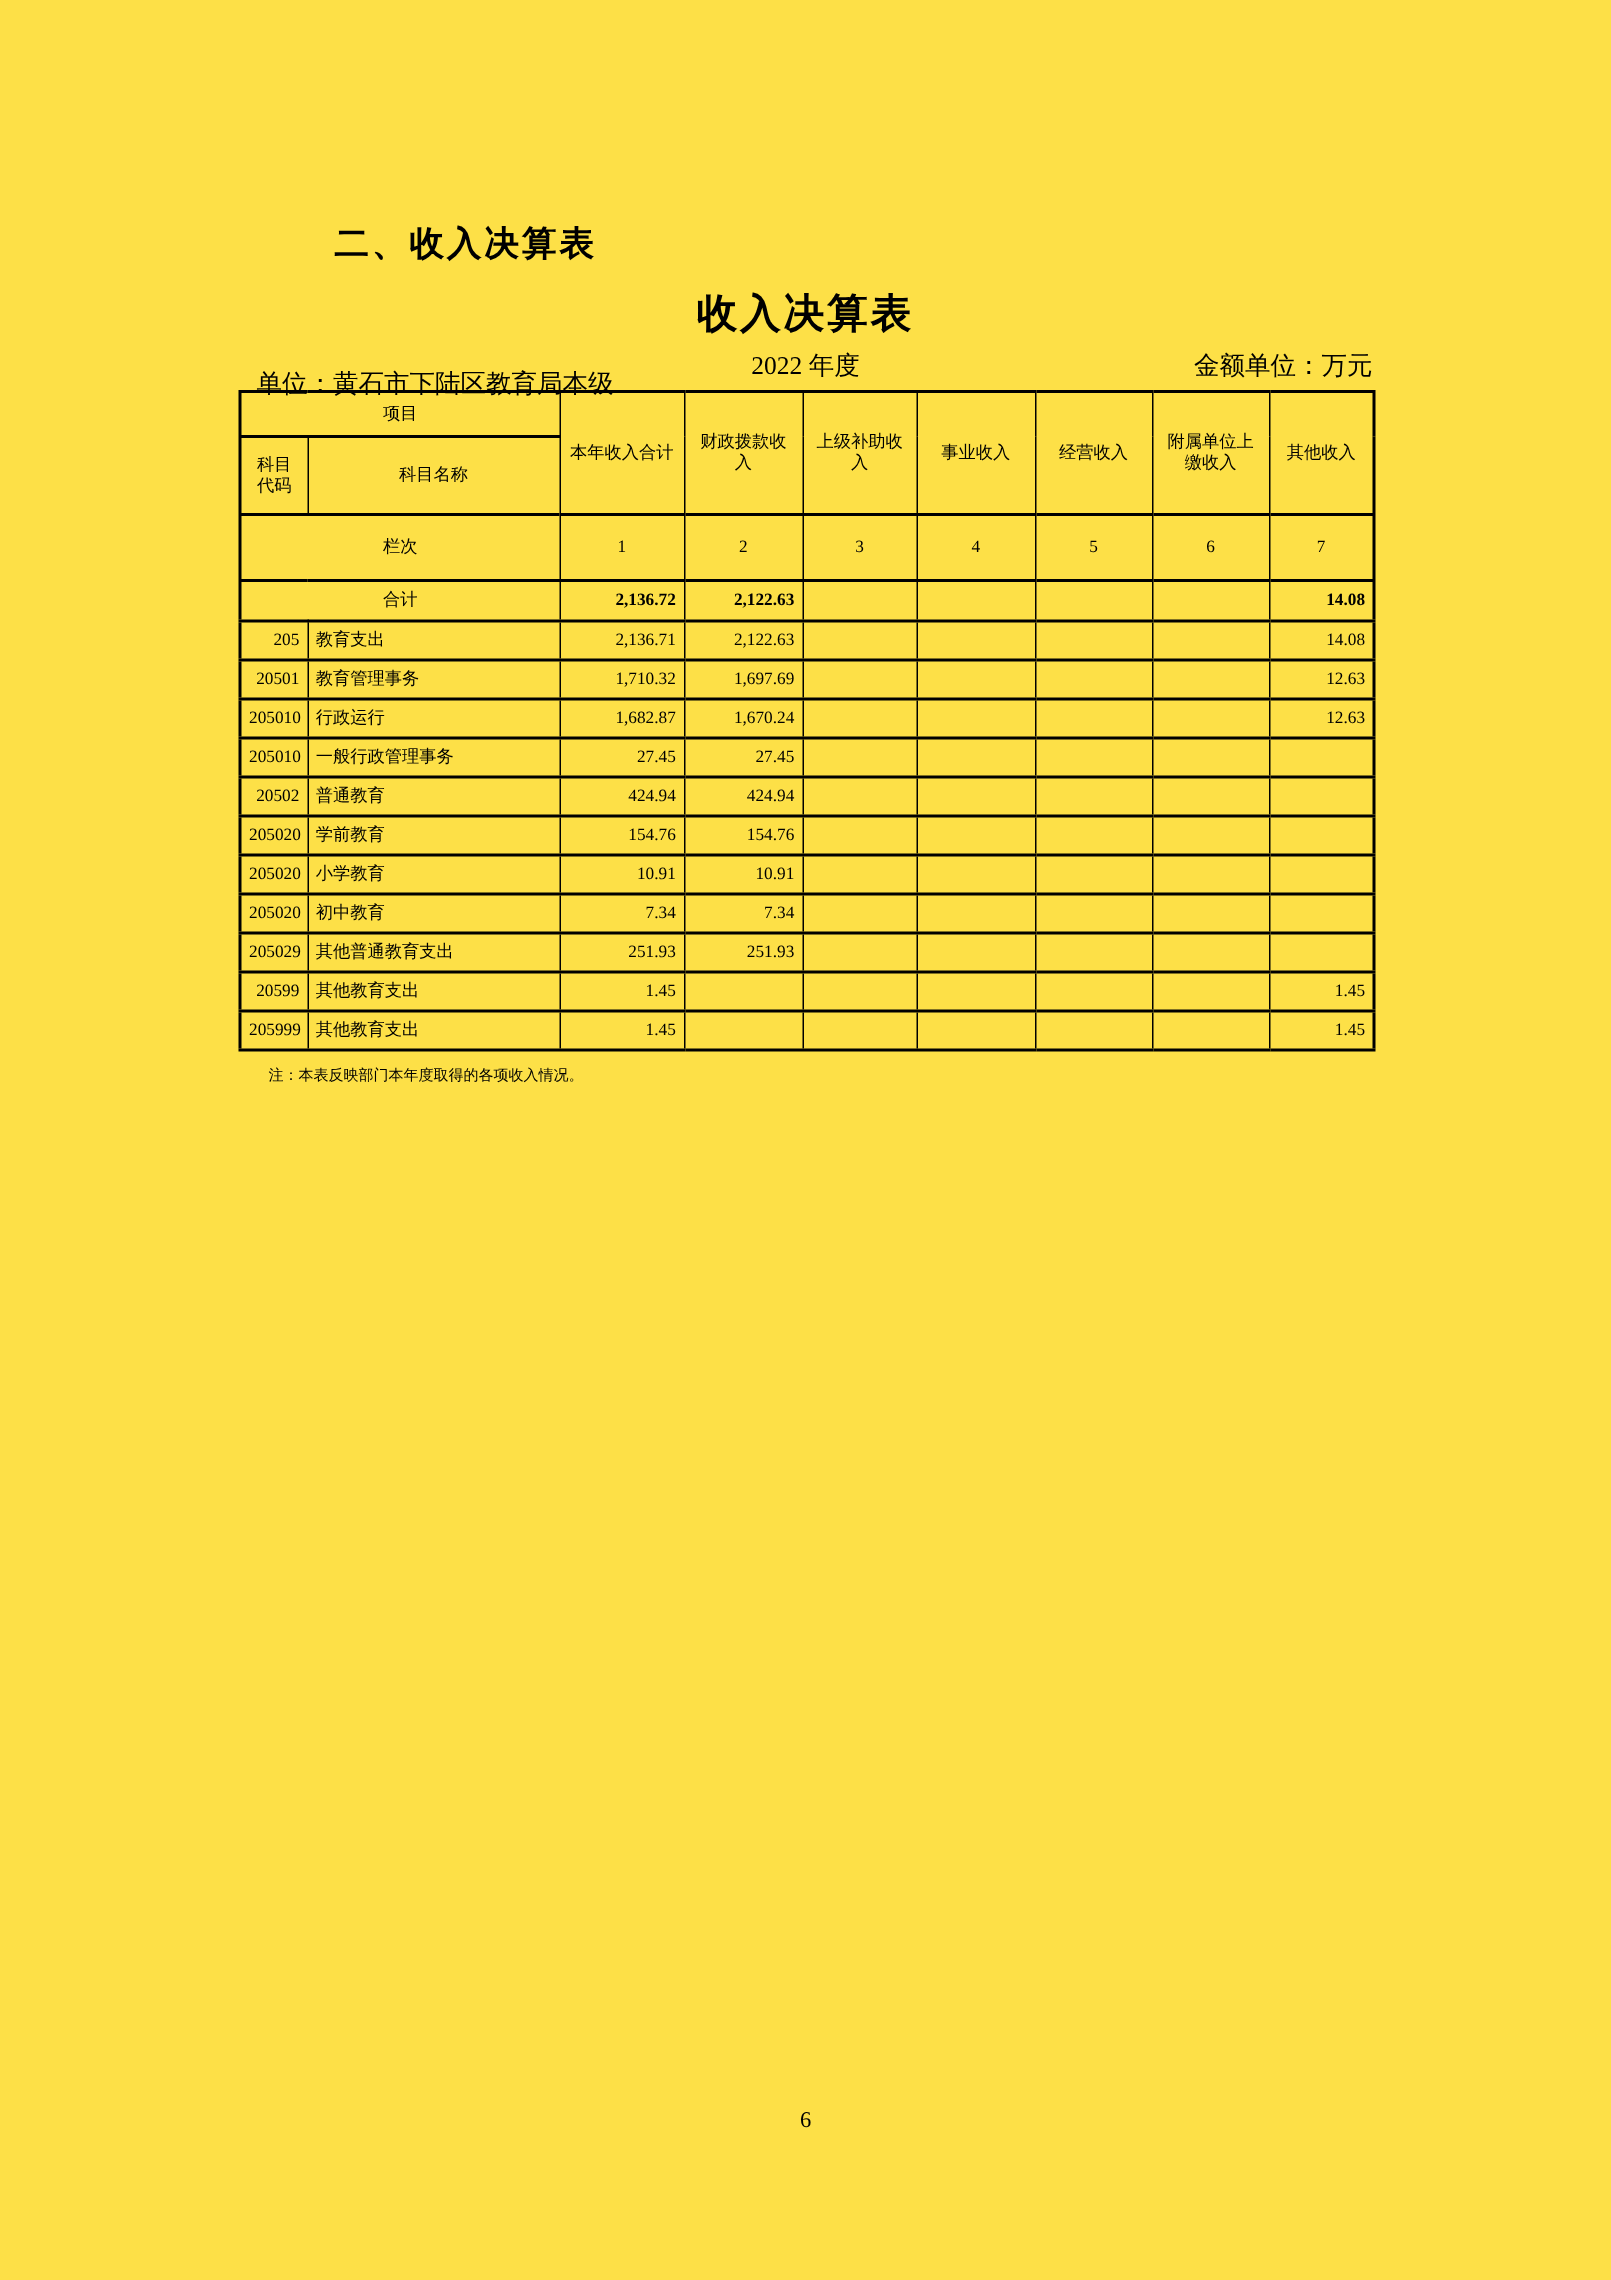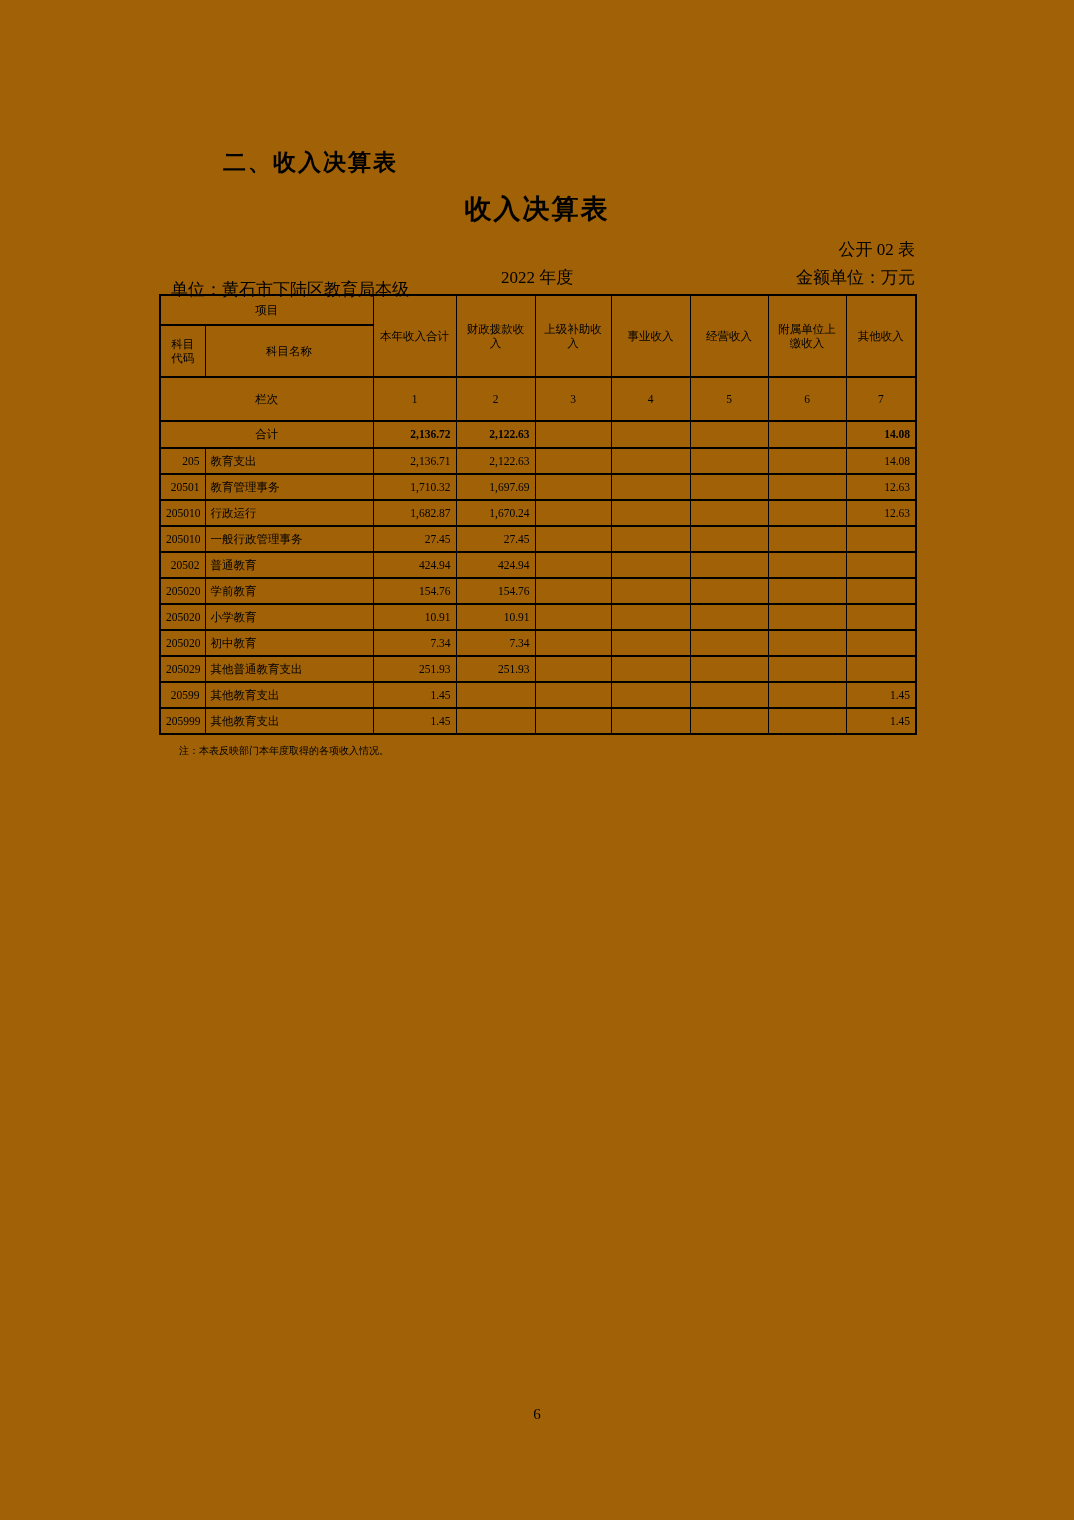--- a/index.html
+++ b/index.html
@@ -1,21 +1,21 @@
 <!DOCTYPE html>
 <html><head>
 <meta charset="utf-8">
 <style>
   html, body { margin: 0; padding: 0; background: #ffffff; }
   body {
     width: 1074px; height: 1520px;
     font-family: "Liberation Serif", "DejaVu Serif", serif;
     color: #000000;
   }
-  .page { position: relative; width: 1074px; height: 1520px; background: #a16207; overflow: hidden; text-decoration: underline; }
+  .page { position: relative; width: 1074px; height: 1520px; background: #fde047; overflow: hidden; text-decoration: underline; }
   .content { position: absolute; left: 159px; top: 0; width: 756px; }
 
   .section-heading {
     margin: 147px 0 0 64px;
     font-size: 23px; font-weight: bold; letter-spacing: 2px;
   }
   .table-title {
     text-align: center; margin-top: 13px;
     font-size: 27px; font-weight: bold; letter-spacing: 2px;
   }
@@ -57,21 +57,20 @@
 </head>
 <body>
 
 <div class="page">
   <div class="content">
 
     <div class="section-heading">二、收入决算表</div>
 
     <div class="table-title">收入决算表</div>
 
-    <div class="table-code">公开 02 表</div>
 
     <div class="meta-row">
       <span class="meta-unit">单位：黄石市下陆区教育局本级</span>
       <span class="meta-year">2022 年度</span>
       <span class="meta-amount">金额单位：万元</span>
     </div>
 
     <table class="fin">
       <colgroup>
         <col style="width:45px">

